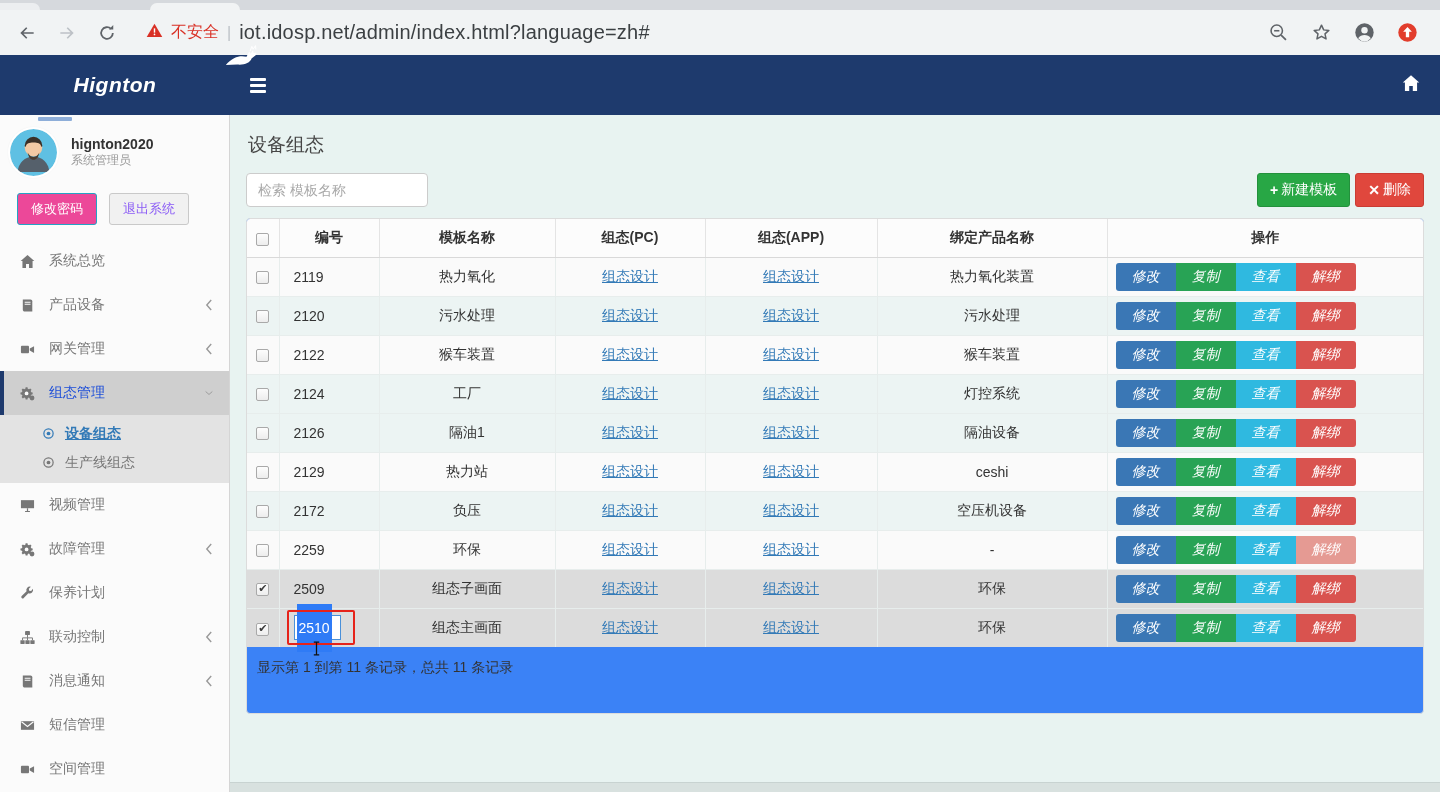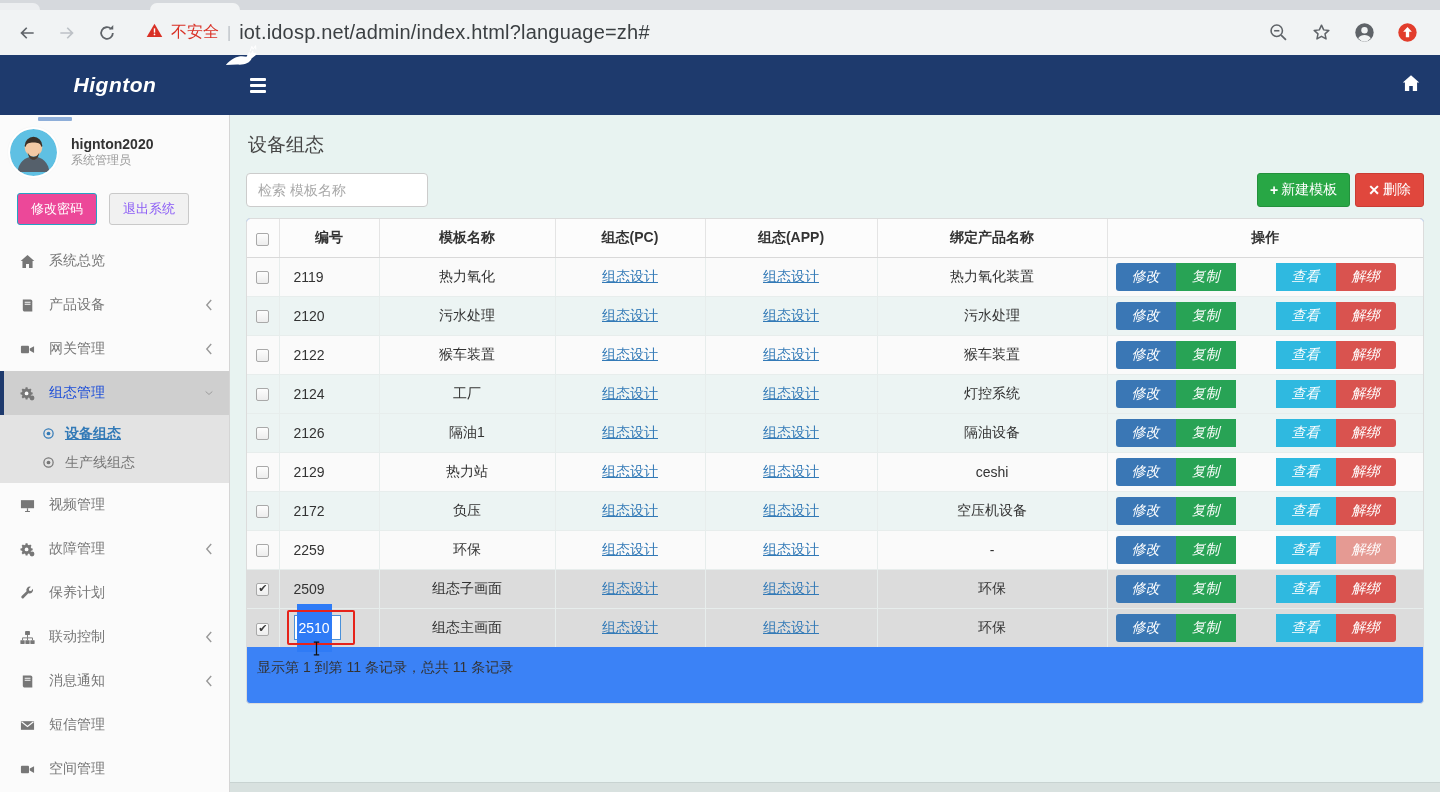--- a/index.html
+++ b/index.html
@@ -90,32 +90,32 @@
   td.cell-act { text-align:left; padding-left:8px; }
   .lnk { color:#337ab7; text-decoration:underline; cursor:pointer; }
 
   .cb { display:inline-block; width:13px; height:13px; border:1px solid #a9a9a9; border-radius:2px; background:linear-gradient(#fdfdfd,#ededed); vertical-align:middle; position:relative; cursor:pointer; }
   .cb.checked::after { content:"✔"; position:absolute; left:1px; top:-2px; font-size:11px; color:#3a3a3a; }
 
   .agrp { display:inline-flex; }
   .abtn { font-size:14px; color:#fff; border:none; padding:5px 16px; cursor:pointer; font-family:inherit;font-style:italic; }
   .abtn.a0 { background:#3a77b5; border-radius:3px 0 0 3px; }
   .abtn.a1 { background:#28a355; }
-  .abtn.a2 { background:#2fb9e0;margin-left:40px; }
+  .abtn.a2 { background:#2fb9e0; }
   .abtn.a3 { background:#d9534f; border-radius:0 3px 3px 0; }
   .abtn.a3.dis { background:#e59a93; cursor:default; }
 
   .edit-wrap { position:relative; display:inline-block; vertical-align:middle; }
   .edit-box { width:47px; height:25px; border:1px solid #4a90d9; background:#fff; display:flex; align-items:center; padding-left:2px; font-size:14px; }
   .edit-sel { background:#2f7bf6; color:#fff; padding:16px 2px; }
   .red-annot { position:absolute; left:-7px; top:-5px; width:68px; height:35px; border:2px solid #e6231a; border-radius:2px; pointer-events:none; }
   .ibeam { position:absolute; left:18px; top:26px; }
   .ibeam svg { width:9px; height:15px; }
 
-  .pager { padding:12px 10px 26px; font-size:14px; color:#333; }
+  .pager { padding:12px 10px 36px; font-size:14px; color:#333; }
 </style>
 </head>
 <body>
 
 <div class="screen">
 
   <div class="chrome">
     <div class="tabstrip">
       <div class="tabsliver2"></div>
       <div class="tabsliver"></div>

